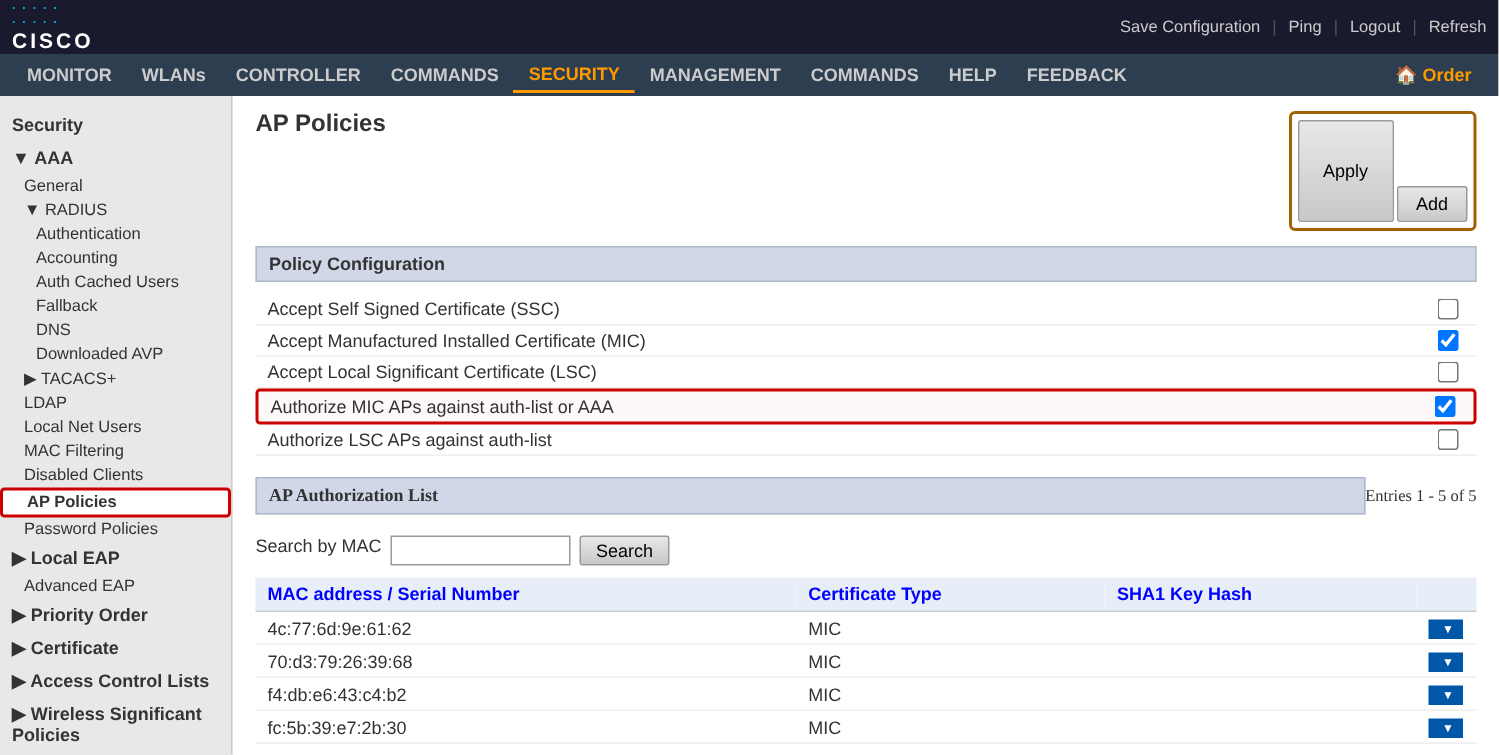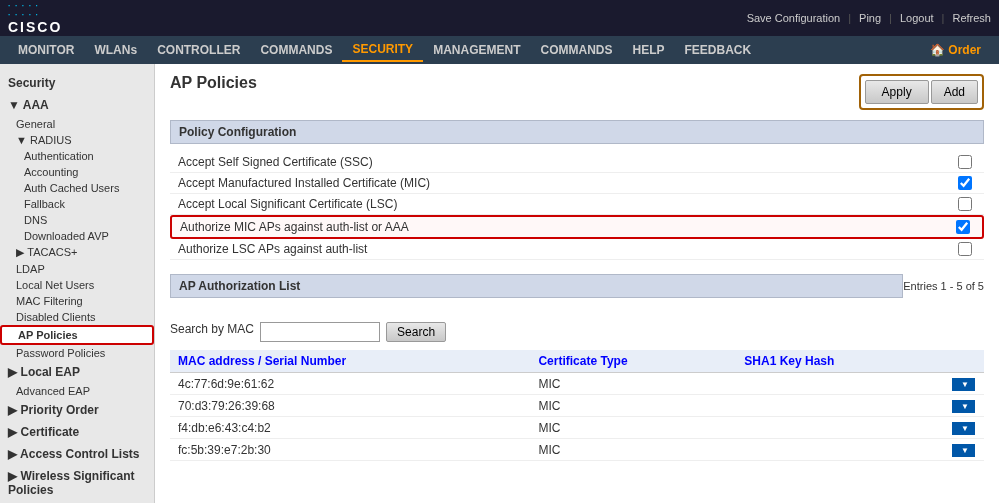--- a/index.html
+++ b/index.html
@@ -143,20 +143,21 @@
       cursor: pointer;
       border-radius: 2px;
     }
     .btn-add {
       background: linear-gradient(to bottom, #e8e8e8, #c8c8c8);
       border: 1px solid #999;
       padding: 4px 12px;
       font-size: 12px;
       cursor: pointer;
       border-radius: 2px;
+      margin-top: 44px;
     }
 
     
     .section-title {
       background: #d0d8e8;
       padding: 4px 8px;
       font-weight: bold;
       font-size: 12px;
       border: 1px solid #b0b8c8;
       margin-bottom: 8px;
@@ -181,21 +182,22 @@
       width: 14px;
       height: 14px;
       margin-right: 4px;
     }
 
     
     #auth-list-header {
       display: flex;
       justify-content: space-between;
       align-items: center;
-      margin-bottom: 10px;
+      margin-bottom: 0;
+      font-family: Liberation Serif, serif;
     }
     #entries-info {
       font-size: 11px;
       color: #333;
     }
     .search-row {
       display: flex;
       align-items: flex-start;
       gap: 6px;
       margin-bottom: 8px;

